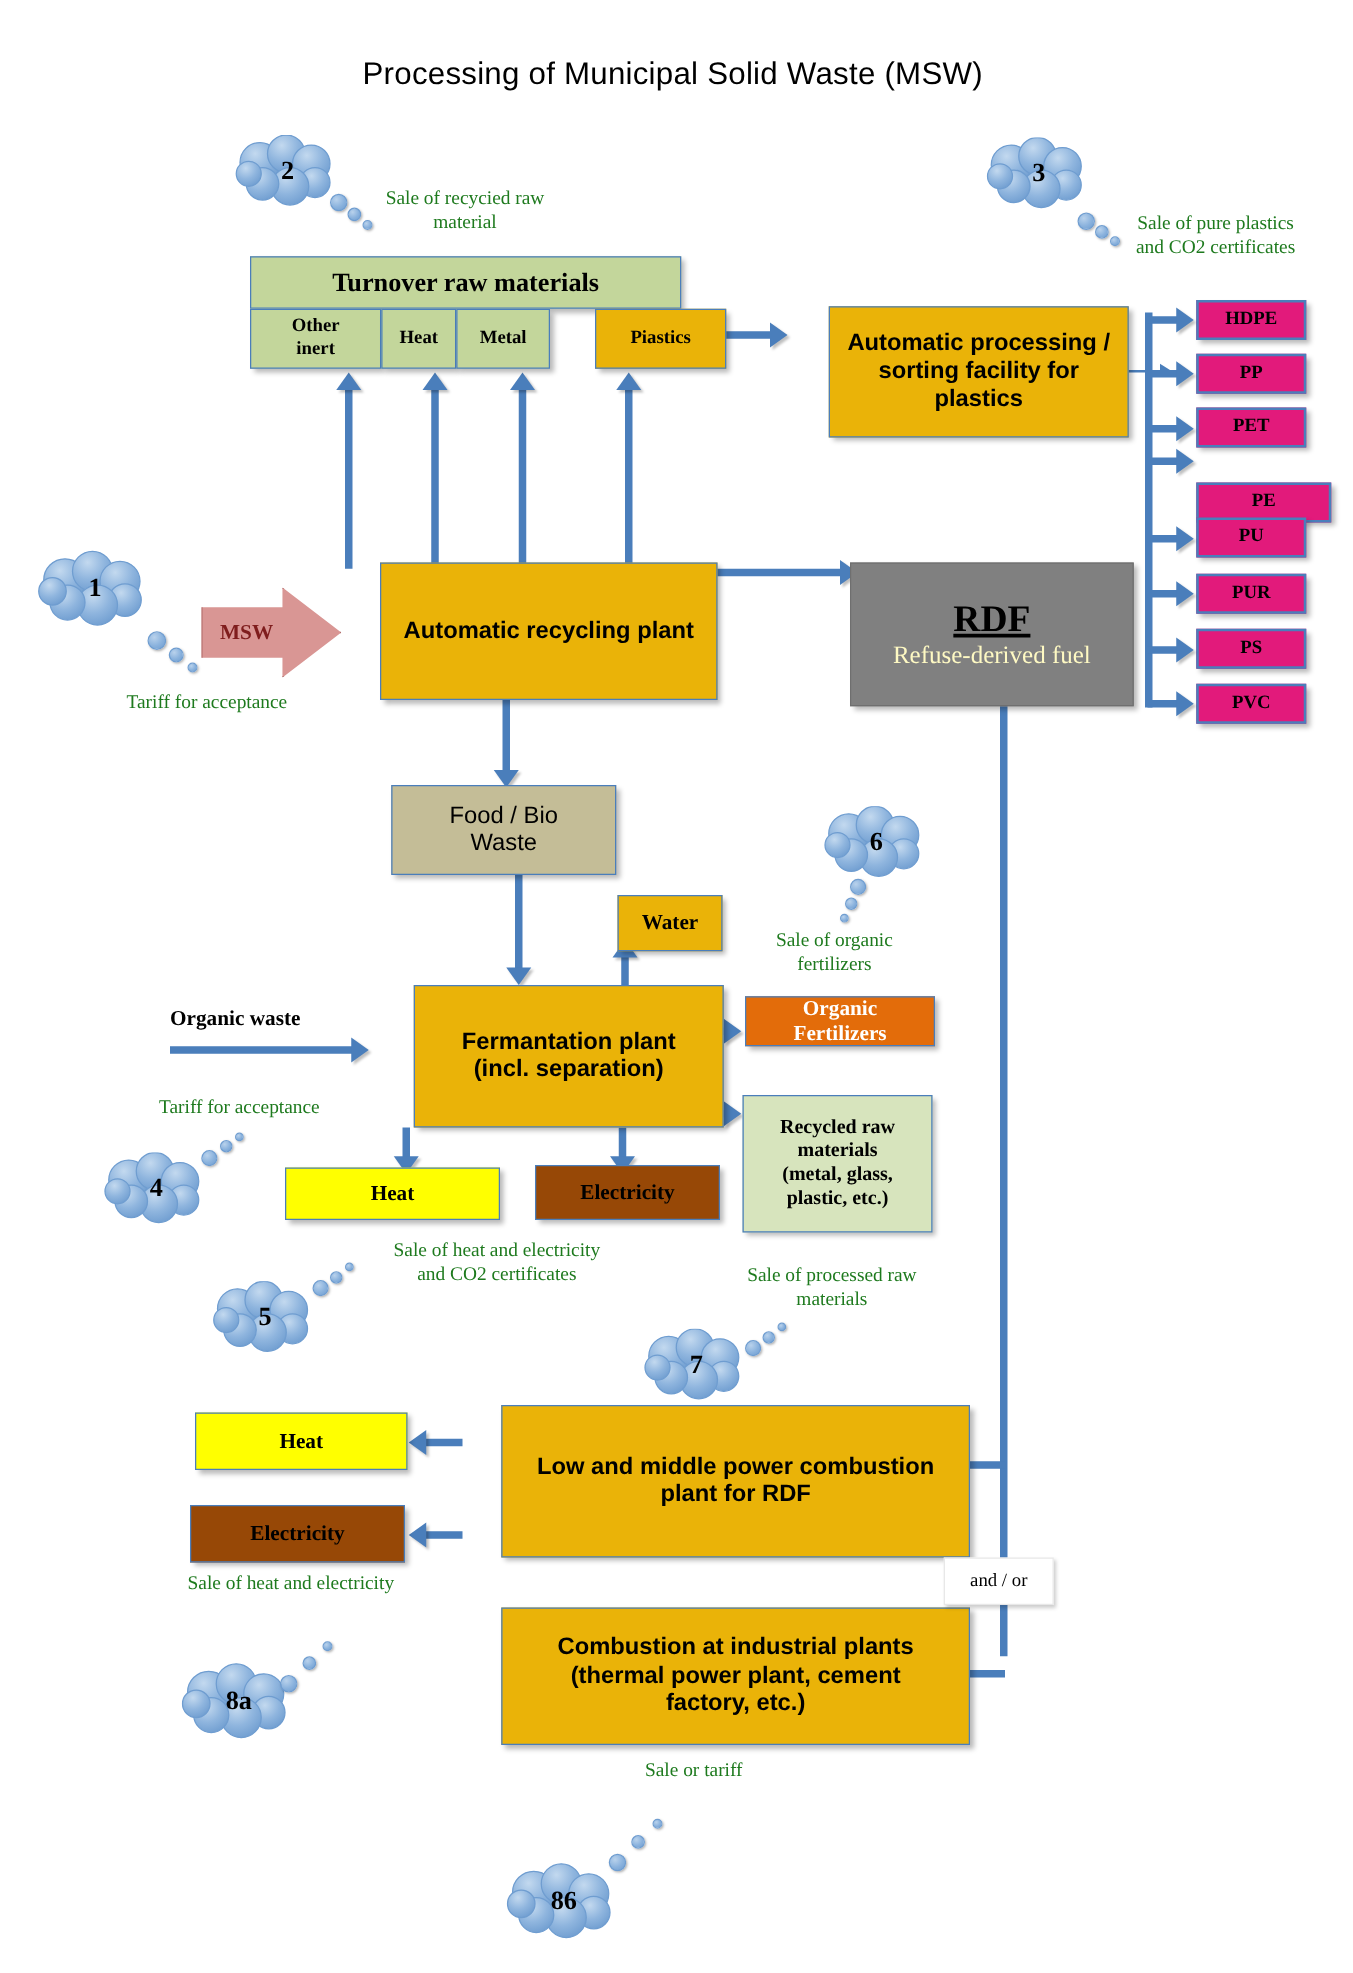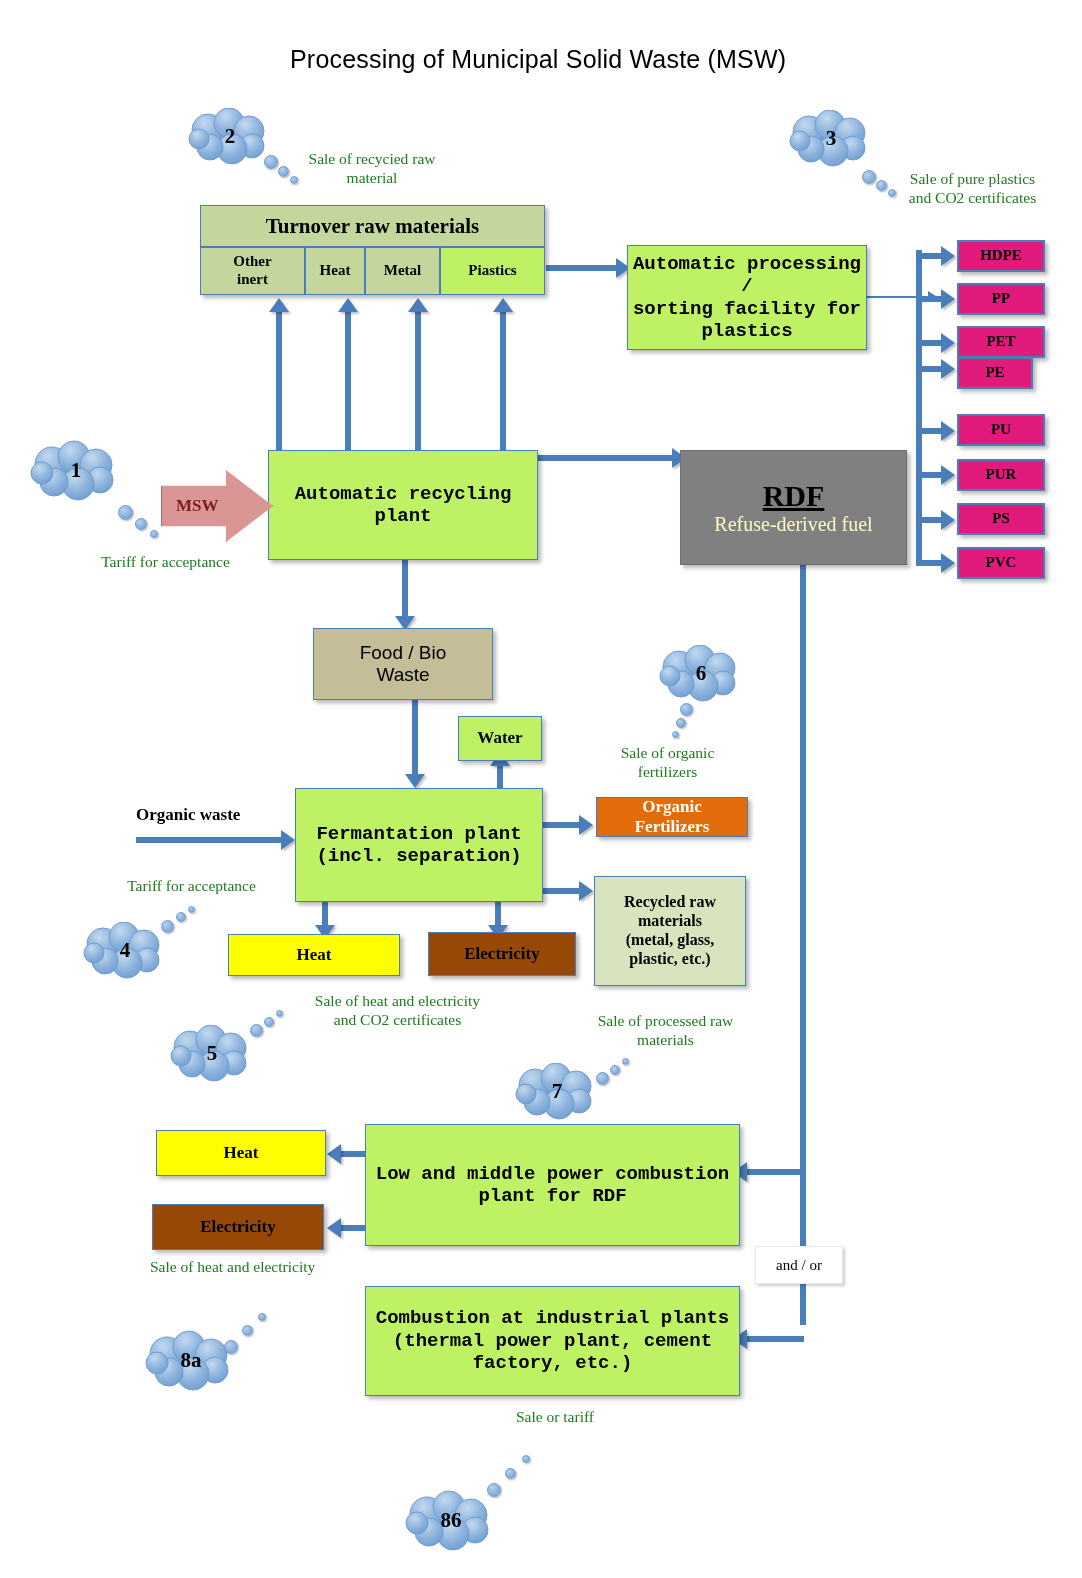--- a/index.html
+++ b/index.html
@@ -32,37 +32,37 @@
   .box {
     box-sizing: border-box;
     border: 1px solid #4a7ebb;
     display: flex;
     align-items: center;
     justify-content: center;
     text-align: center;
     box-shadow: 3px 3px 4px rgba(0,0,0,0.28);
     line-height: 1.18;
   }
-  .box-blue   { background: #bef264; }
+  .box-blue   { background: #eab308; margin-left: 36px; }
   .box-green  { background: #c3d69b; }
   .box-lgreen { background: #d7e4bd; }
   .box-tan    { background: #c4bd97; }
   .box-grey   { background: #808080; border-color:#6f6f6f; }
   .box-yellow { background: #ffff00; text-align: center; }
   .box-brown  { background: #974806; }
   .box-orange { background: #e36c0a; }
   .box-pink   { background: #e21a7b; border-color:#4a7ebb; border-width:2px; }
 
   .t-serif-b {
     font-family: "Liberation Serif", serif;
     font-weight: bold;
     color: #000;
   }
   .t-sans-b {
-    font-family: Liberation Mono, monospace;
+    font-family: Liberation Sans, sans-serif;
     font-weight: bold;
     color: #000;
   }
   .t-sans {
     font-family: "Liberation Sans", sans-serif;
     color: #000;
   }
   .white-text { color: #ffffff; }
 
   
@@ -249,21 +249,21 @@
   </div>
 
   <div class="abs box box-grey" style="left:680px; top:450px; width:227px; height:115px; flex-direction:column;">
     <div class="t-serif-b" style="font-size:30px;text-decoration:underline;">RDF</div>
     <div style="font-family:'Liberation Serif',serif; font-size:20px; color:#fef9c3;">Refuse-derived fuel</div>
   </div>
 
   <div class="abs box box-pink t-serif-b" style="left:957px; top:240px; width:88px; height:32px; font-size:15px;">HDPE</div>
   <div class="abs box box-pink t-serif-b" style="left:957px; top:283px; width:88px; height:32px; font-size:15px;">PP</div>
   <div class="abs box box-pink t-serif-b" style="left:957px; top:326px; width:88px; height:32px; font-size:15px;">PET</div>
-  <div class="abs box box-pink t-serif-b" style="left:957px; top:357px; width:76px; height:32px; font-size:15px;text-align:right;">PE</div>
+  <div class="abs box box-pink t-serif-b" style="left:957px; top:386px; width:108px; height:32px; font-size:15px;text-align:right;">PE</div>
   <div class="abs box box-pink t-serif-b" style="left:957px; top:414px; width:88px; height:32px; font-size:15px;">PU</div>
   <div class="abs box box-pink t-serif-b" style="left:957px; top:459px; width:88px; height:32px; font-size:15px;">PUR</div>
   <div class="abs box box-pink t-serif-b" style="left:957px; top:503px; width:88px; height:32px; font-size:15px;">PS</div>
   <div class="abs box box-pink t-serif-b" style="left:957px; top:547px; width:88px; height:32px; font-size:15px;">PVC</div>
 
   <div class="line-h" style="left:918px; top:253px; width:30px;"></div>
   <div class="arrow-right" style="left:941px; top:246px;"></div>
   <div class="line-h" style="left:918px; top:296px; width:30px;"></div>
   <div class="arrow-right" style="left:941px; top:289px;"></div>
   <div class="line-h" style="left:918px; top:340px; width:30px;"></div>

